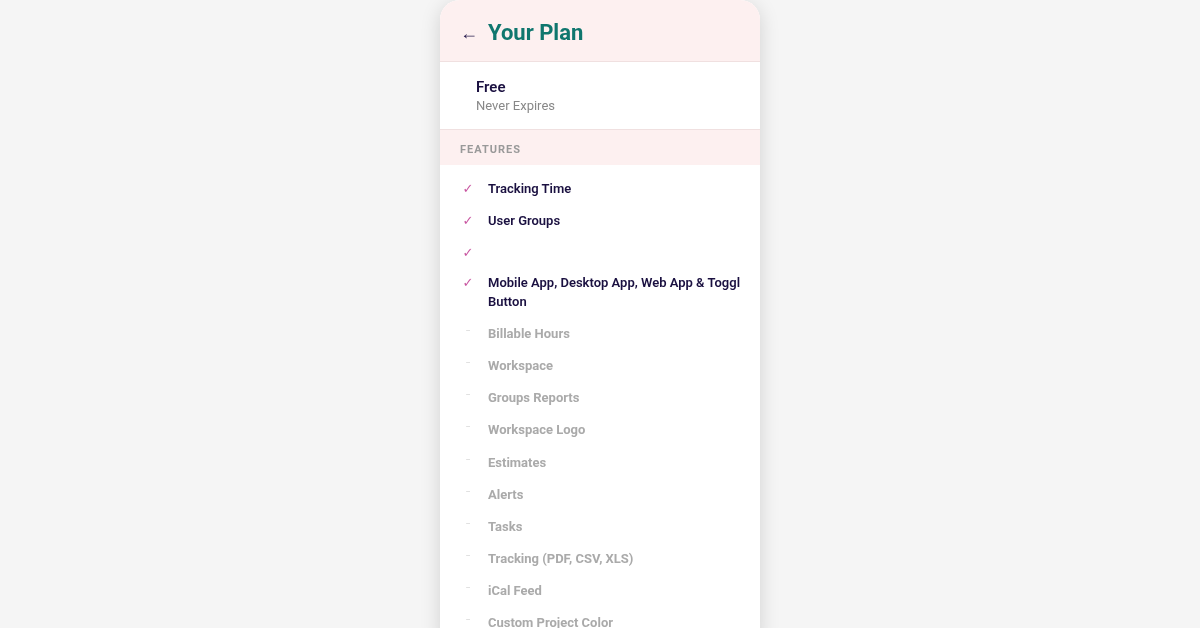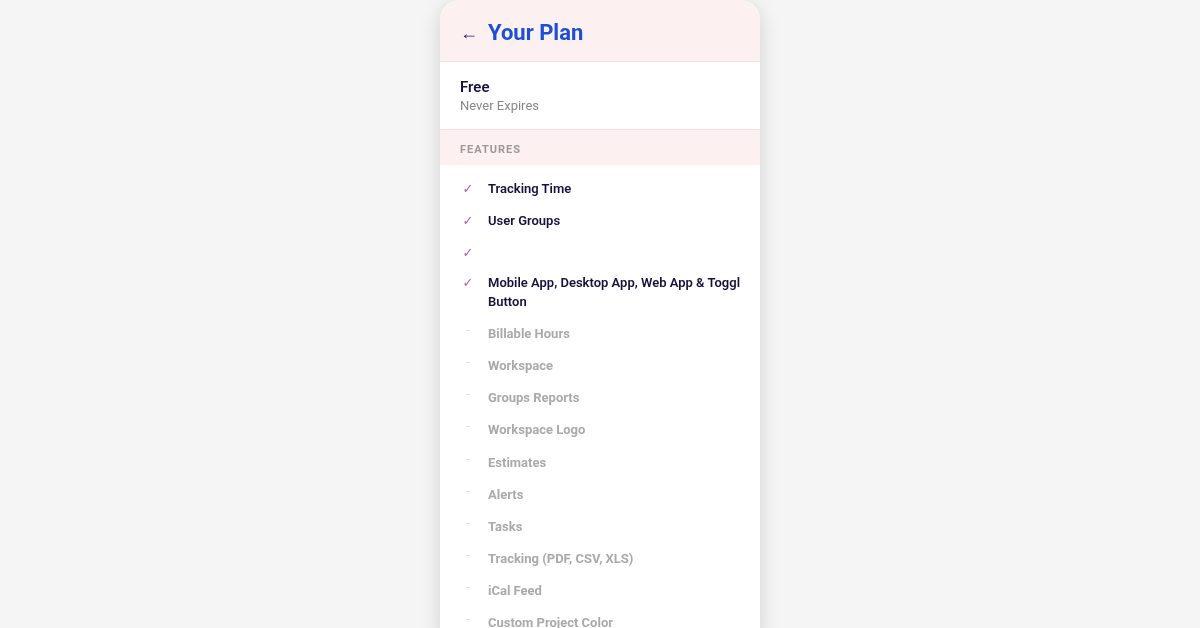--- a/index.html
+++ b/index.html
@@ -48,28 +48,28 @@
 
     .back-arrow {
       color: #2d2050;
       font-size: 18px;
       cursor: pointer;
     }
 
     .page-title {
       font-size: 22px;
       font-weight: 700;
-      color: #1d4ed8;
+      color: #0f766e;
       text-align: right;
     }
 
     
     .plan-info {
       background: #ffffff;
-      padding: 16px 20px;
+      padding: 16px 36px;
       border-bottom: 1px solid #f0e0e0;
     }
 
     .plan-name {
       font-size: 15px;
       font-weight: 600;
       color: #1a1040;
     }
 
     .plan-expiry {

